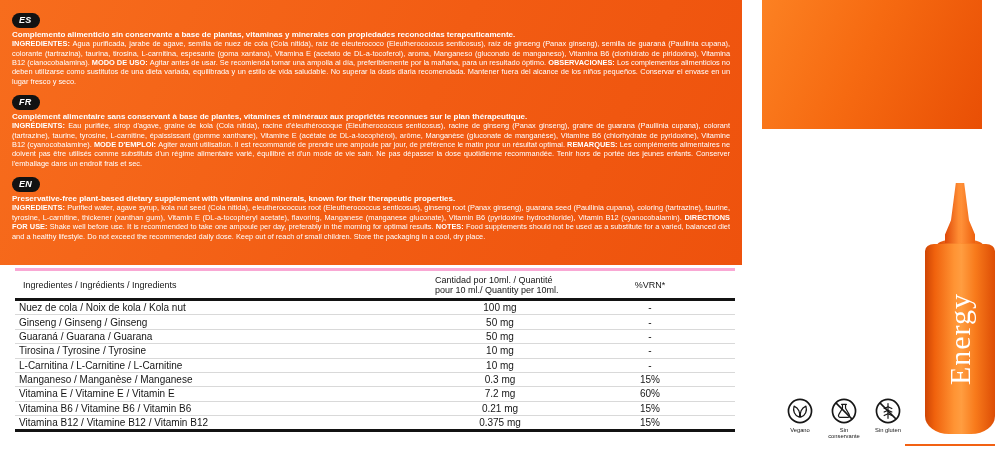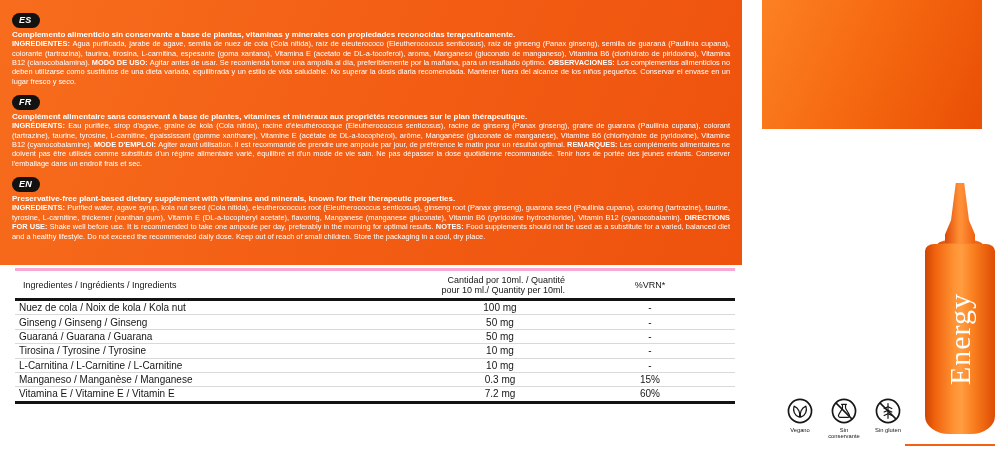--- a/index.html
+++ b/index.html
@@ -27,21 +27,21 @@
     position:absolute; left:762px; top:0; width:220px; height:129px;
     background:linear-gradient(115deg,#fc8122 0%,#f66a11 45%,#e94f05 100%);
   }
 
   
   .table-wrap { position:absolute; left:15px; top:268px; width:720px; }
   table { width:720px; border-collapse:collapse; color:#161616; }
   thead tr { border-top:3px solid #f9a8d4; border-bottom:3px solid #131313; }
   th { font-weight:normal; font-size:9px; padding:3.5px 0; }
   th:nth-child(1) { text-align:left; width:420px; padding-left:8px; }
-  th:nth-child(2) { text-align:right; width:130px; }
+  th:nth-child(2) { text-align:left; width:130px; }
   th:nth-child(3) { text-align:center; }
   tbody td { font-size:10px; padding:1.2px 0; border-bottom:1px solid #d9d9d9; }
   tbody td:first-child { padding-left:4px; }
   tbody td:nth-child(2), tbody td:nth-child(3) { text-align:center; }
   tbody tr:last-child td { border-bottom:3px solid #131313; }
 
   
   .cert-icons { position:absolute; left:782px; top:397px; display:flex; gap:8px; }
   .cert { width:36px; text-align:center; color:#161616; }
   .cert svg { width:28px; height:28px; display:block; margin:0 auto; }
@@ -124,20 +124,30 @@
           <tr>
             <td>Manganeso / Manganèse / Manganese</td>
             <td>0.3 mg</td>
             <td>15%</td>
           </tr>
           <tr>
             <td>Vitamina E / Vitamine E / Vitamin E</td>
             <td>7.2 mg</td>
             <td>60%</td>
           </tr>
+          <tr>
+            <td>Vitamina B6 / Vitamine B6 / Vitamin B6</td>
+            <td>0.21 mg</td>
+            <td>15%</td>
+          </tr>
+          <tr>
+            <td>Vitamina B12 / Vitamine B12 / Vitamin B12</td>
+            <td>0.375 mg</td>
+            <td>15%</td>
+          </tr>
         </tbody>
     </table>
 
   </div>
 
   <div class="cert-icons" id="cert-root">
       <div class="cert"><span><svg viewBox="0 0 40 40">
             <circle cx="20" cy="20" r="16.5" fill="none" stroke="#161616" stroke-width="2.4"></circle>
             <path d="M19 29c-7-2.5-9.5-9.5-7.5-16 6.5 2.5 9.5 9.5 7.5 16z" fill="none" stroke="#161616" stroke-width="1.7" stroke-linejoin="round"></path>
             <path d="M21 29c7-2.5 9.5-9.5 7.5-16-6.5 2.5-9.5 9.5-7.5 16z" fill="none" stroke="#161616" stroke-width="1.7" stroke-linejoin="round"></path>

